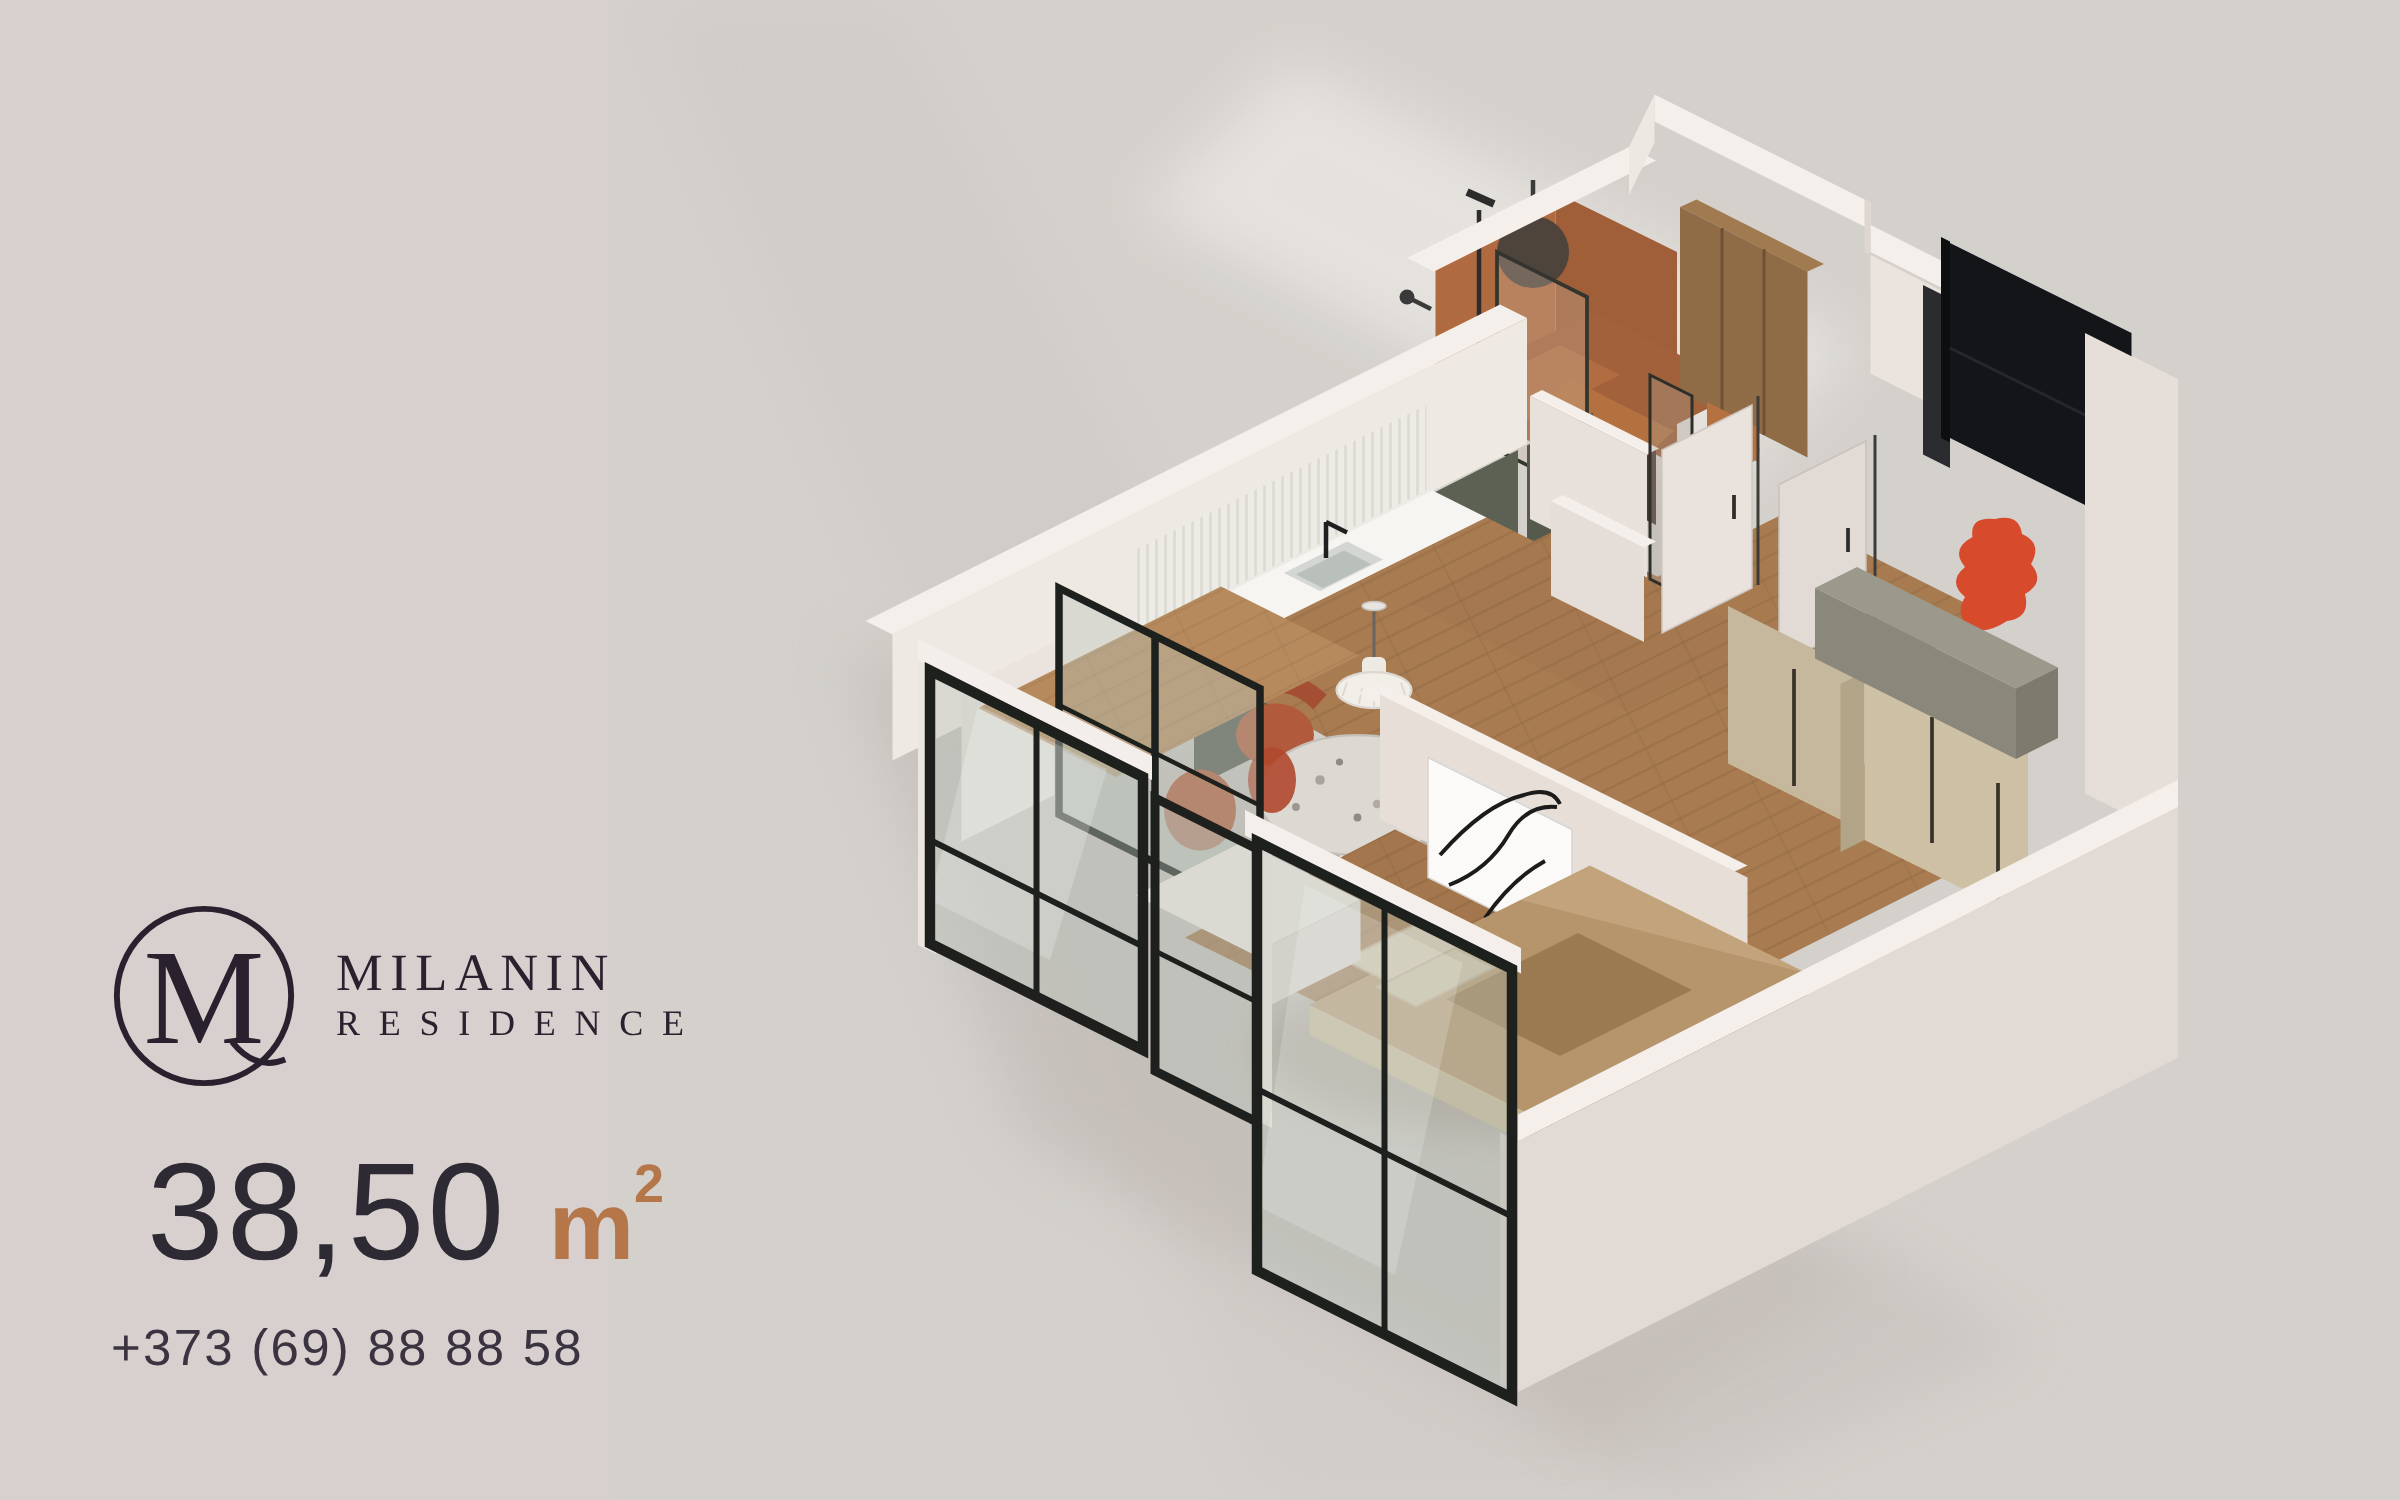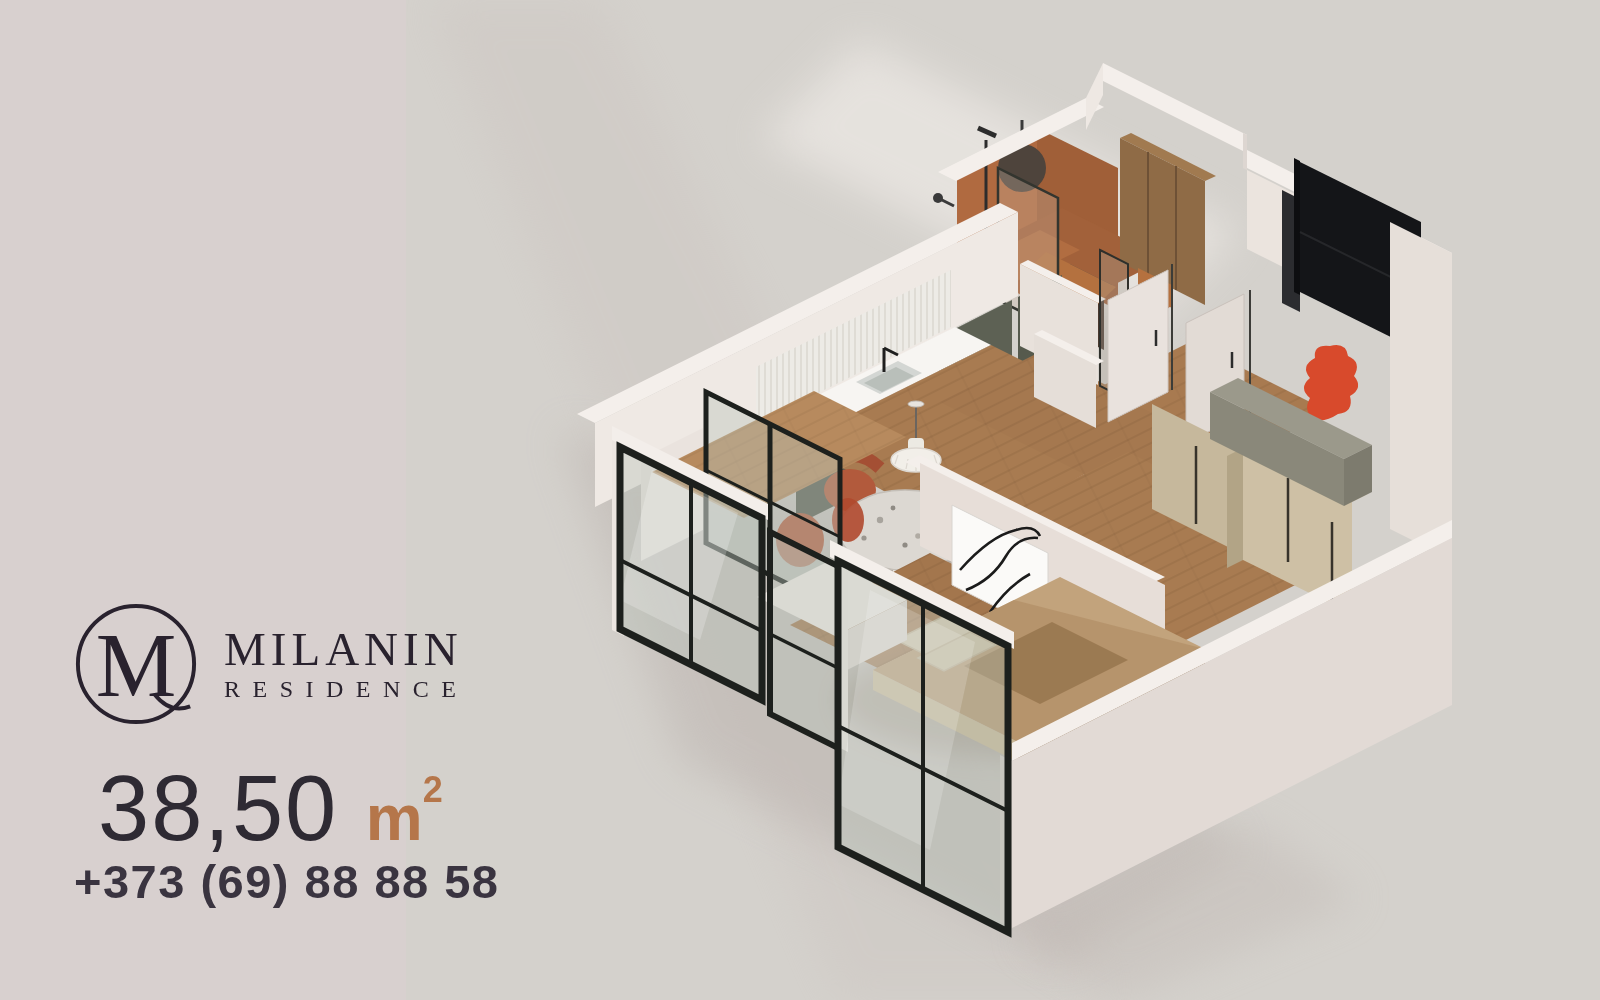--- a/index.html
+++ b/index.html
@@ -6,29 +6,29 @@
   body{width:1600px;height:1000px;overflow:hidden;position:relative;
        font-family:"Liberation Sans", sans-serif; background:#d5d1cd;}
   .stage{position:absolute;inset:0;}
   svg{display:block;}
 
   
   .left-col{position:absolute;left:72px;top:600px;z-index:5;color:var(--p-text_dark);}
   .brand{display:flex;align-items:center;gap:24px;}
   .logo{width:128px;height:128px;flex:0 0 auto;color:var(--p-text_dark);}
   .brand-text{display:flex;flex-direction:column;}
-  .brand-name{font-family:"Liberation Serif", serif;font-size:47px;letter-spacing:5px;
+  .brand-name{font-family:"Liberation Serif", serif;font-size:35px;letter-spacing:5px;
               color:var(--p-text_dark);line-height:1.05;}
   .brand-sub{font-family:"Liberation Serif", serif;font-size:24px;letter-spacing:12.5px;
              color:var(--p-text_dark);margin-top:2px;}
   .area{margin-top:34px;margin-left:26px;font-size:92px;font-weight:300;
         color:var(--p-text_number);letter-spacing:2px;line-height:1;}
   .area .unit{font-weight:700;color:var(--p-accent_copper);font-size:64px;letter-spacing:0;}
   .area .unit sup{font-size:36px;vertical-align:38px;font-weight:700;}
-  .phone{margin-left:2px;font-size:47px;font-weight:700;
+  .phone{margin-top:26px;margin-left:2px;font-size:34px;font-weight:400;
          letter-spacing:1.5px;color:var(--p-text_phone);}
 
   
   .walltop{fill:var(--p-wall_top);}
   .terra{fill:var(--p-terracotta);}
   .wood{fill:var(--p-wood_floor);} .woodlight{fill:var(--p-wood_light);}
   .ward{fill:var(--p-wood_wardrobe);} .panel{fill:var(--p-wood_panel);}
   .counter{fill:var(--p-counter_white);} .art{fill:var(--p-art_white);}
   .bed{fill:var(--p-bed_tan);} .throw{fill:var(--p-bed_throw);} .pillow{fill:var(--p-pillow);}
   .table{fill:var(--p-table_terrazzo);} .chair{fill:var(--p-chair_terracotta);}

